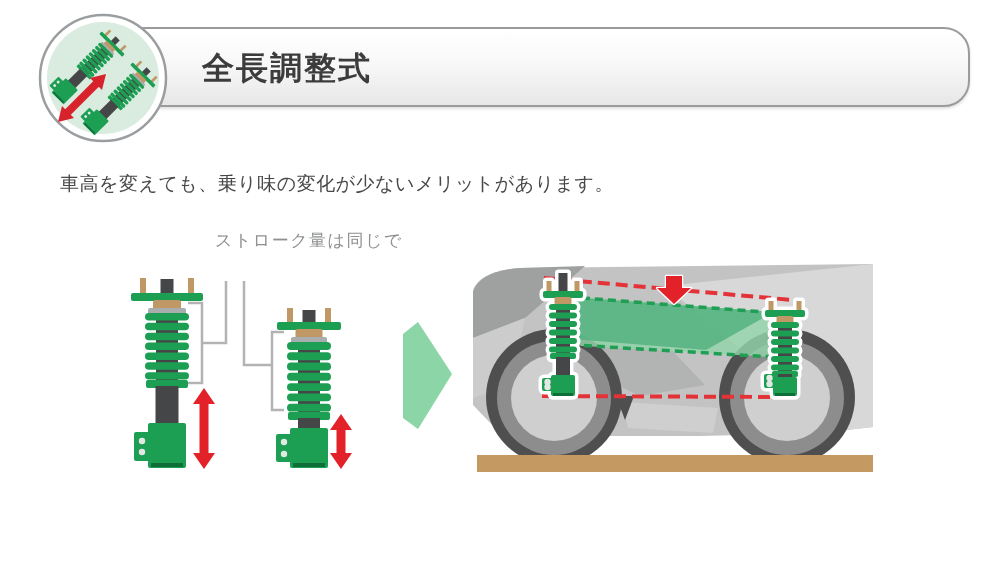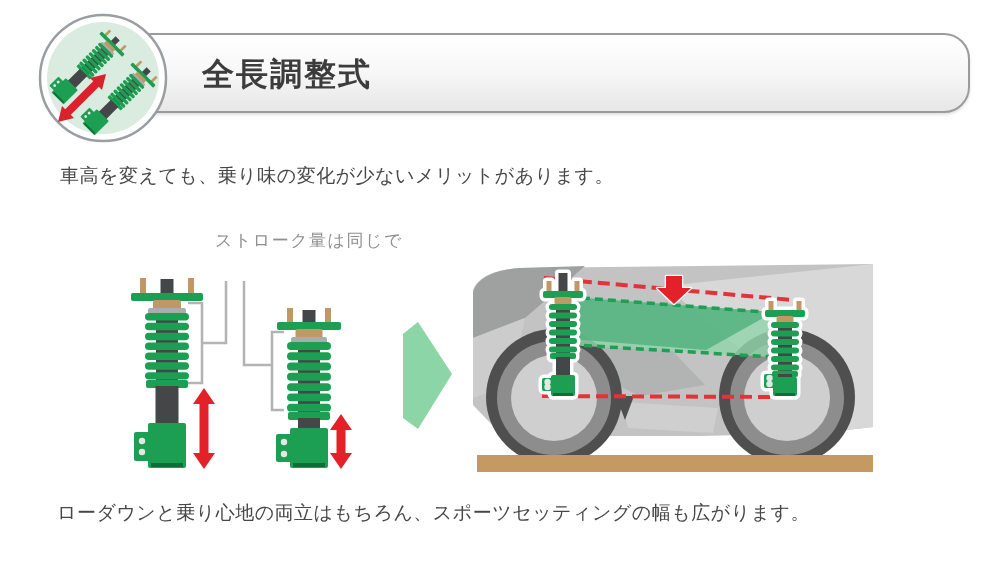--- a/index.html
+++ b/index.html
@@ -1,26 +1,26 @@
 <!DOCTYPE html>
 <html><head>
 <meta charset="utf-8">
 <style>
   html,body{margin:0;padding:0;background:#ffffff;}
   .page{position:relative;width:1000px;height:582px;background:#ffffff;overflow:hidden;
         font-family:"Liberation Sans",sans-serif;}
-  .header-bar{position:absolute;left:100px;top:33px;width:866px;height:76px;
+  .header-bar{position:absolute;left:100px;top:27px;width:866px;height:76px;
         border:2px solid #9b9b9b;border-radius:26px;
         background:linear-gradient(180deg,#ffffff 0%,#f8f8f8 45%,#e7e7e7 100%);
         box-shadow:0 2px 3px rgba(0,0,0,0.12);z-index:1;text-decoration:underline;}
   .title{position:absolute;left:100px;top:0;height:76px;line-height:78px;
         font-size:32px;font-weight:600;color:#3c3c3c;letter-spacing:2px;}
   svg.art{position:absolute;left:0;top:0;width:1000px;height:582px;z-index:2;pointer-events:none;}
   .txt{position:absolute;z-index:3;color:#474747;font-size:19px;letter-spacing:0.5px;white-space:nowrap;}
-  .intro{left:60px;top:163px;}
+  .intro{left:60px;top:171px;}
   .footer{left:57px;top:500px;}
   .cap{position:absolute;z-index:3;color:#8e9091;font-size:17px;letter-spacing:1.5px;white-space:nowrap;}
   .left-cap{left:215px;top:230px;line-height:22px;}
   .left-cap span{display:block;}
   .right-cap{left:539px;top:235px;letter-spacing:2px;}
 </style>
 </head>
 <body>
 
 <div class="page">
@@ -248,14 +248,13 @@
     </g>
   </svg>
 
   <div class="txt intro">車高を変えても、乗り味の変化が少ないメリットがあります。</div>
 
   <div class="cap left-cap">
     <span>ストローク量は同じで</span>
   </div>
 
 
-  <div class="txt footer">ローダウンと乗り心地の両立はもちろん、スポーツセッティングの幅も広がります。</div>
 </div>
 
 </body></html>

